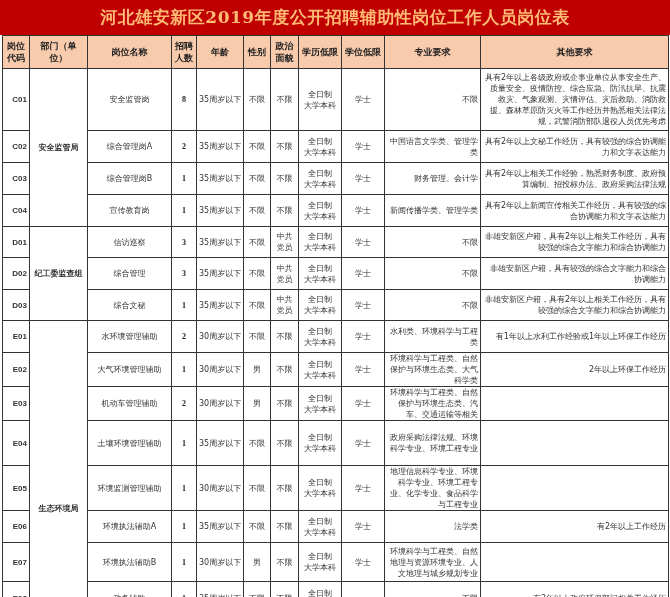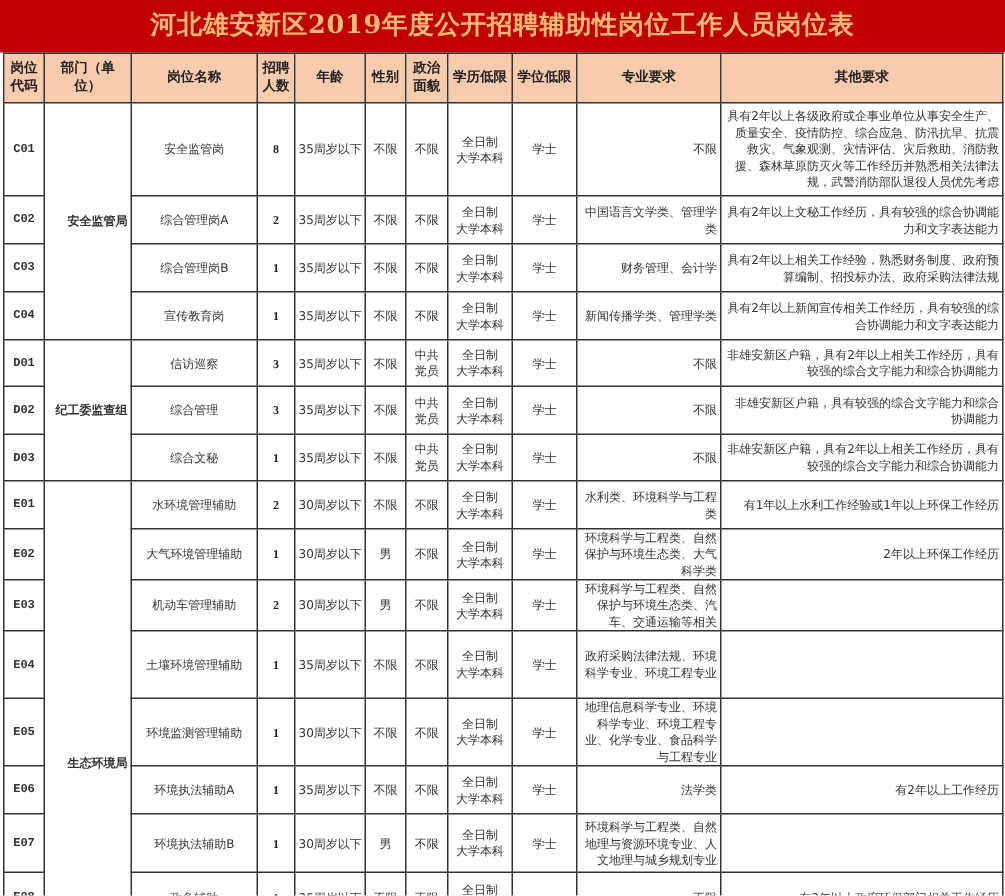--- a/index.html
+++ b/index.html
@@ -10,22 +10,22 @@
                text-align:center; line-height:35px; letter-spacing:0.5px;
                font-family:"DejaVu Serif", "Liberation Serif", serif; }
   table.grid { position:absolute; left:2px; top:35px; border-collapse:collapse;
                table-layout:fixed; width:666px; }
   table.grid td, table.grid th { border:1px solid #333; padding:0 2px; overflow:hidden;
                vertical-align:middle; font-size:8px; line-height:11px; }
   table.grid th { background:#F8CBAD; font-weight:bold; font-size:9px; line-height:12px;
                   text-align:center; color:#222; height:32px; }
   .c { text-align:center; }
   .l { text-align:right; }
-  .code { font-family:Liberation Mono, monospace; font-size:9px; text-align:center; padding-left:5px; font-weight:bold; color:#333; }
-  .dept { font-weight:bold; font-size:9px; text-align:right; color:#333; }
+  .code { font-family:Liberation Sans, sans-serif; font-size:9px; text-align:right; padding-left:5px; font-weight:bold; color:#333; }
+  .dept { font-weight:bold; font-size:9px; text-align:center; color:#333; }
   .dept-top { vertical-align:top !important; padding-top:182px !important; }
   .num { font-family:"Liberation Serif", serif; font-weight:bold; font-size:10px; text-align:center; }
   .age { font-size:8px; white-space:nowrap; }
   .small { font-size:7.5px; color:#333; }
   .wrap2 { white-space:pre-line; }
 </style>
 </head>
 <body>
 
 <div class="title-bar">河北雄安新区2019年度公开招聘辅助性岗位工作人员岗位表</div>

